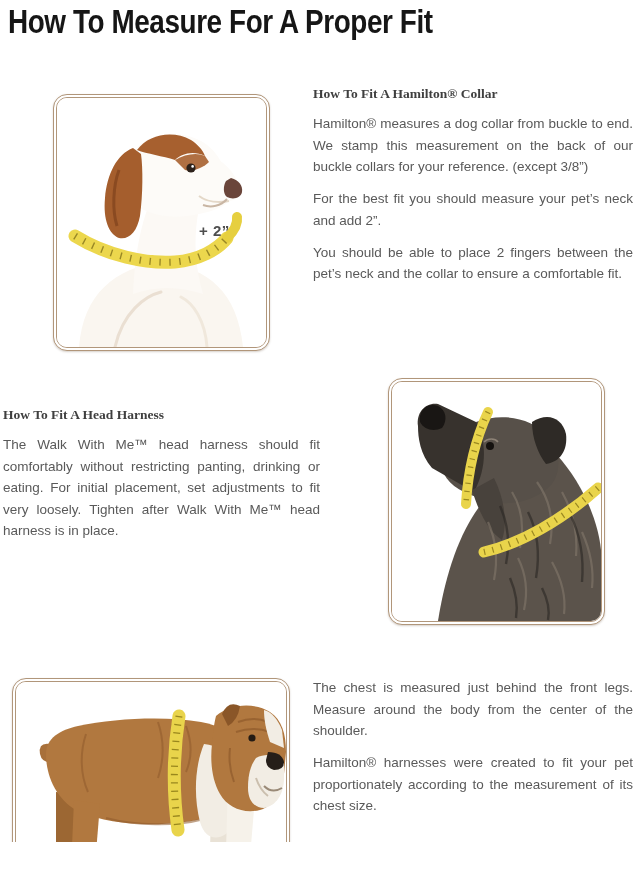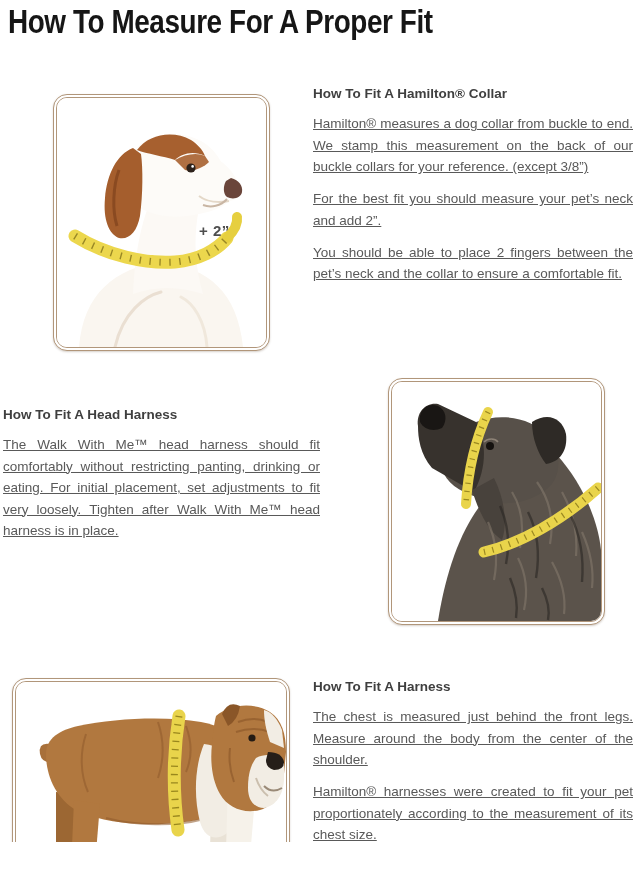--- a/index.html
+++ b/index.html
@@ -30,25 +30,25 @@
     letter-spacing:0.5px;
   }
 
   .text-col{position:absolute;color:#595959;}
   .text-collar{left:313px;top:84px;width:320px;}
   .text-headharness{left:3px;top:405px;width:317px;}
   .text-harness{left:313px;top:677px;width:320px;}
 
   .text-col h2{
     margin:0 0 9px 0;font-size:13.5px;line-height:20px;
-    font-weight:bold;color:#3f3f3f;
+    font-weight:bold;color:#3f3f3f;font-family:Liberation Serif, serif;
   }
   .text-col p{
     margin:0 0 10.5px 0;font-size:13.5px;line-height:21.5px;
-    text-align:justify;color:#595959;text-decoration:underline;
+    text-align:justify;color:#595959;
   }
 </style>
 </head>
 <body>
 
 <div class="canvas">
 
   <h1 class="page-title">How To Measure For A Proper Fit</h1>
 
   <figure class="photo-frame frame-collar" style="margin:0">
@@ -167,18 +167,17 @@
         <circle cx="236" cy="56" r="3.6" fill="#241b14"></circle>
         <g>
           <path d="M163,34 C157,72 157,112 162,148" stroke="#e9d44b" stroke-width="13" fill="none" stroke-linecap="round"></path>
           <path d="M163,34 C157,72 157,112 162,148" stroke="#847312" stroke-width="7" fill="none" stroke-dasharray="1.3,7" opacity="0.8"></path>
         </g>
       </g>
     </svg>
   </figure>
 
   <div class="text-col text-harness">
-    <h2>How To Fit A Harness</h2>
     <p>The chest is measured just behind the front legs. Measure around the body from the center of the shoulder.</p>
     <p>Hamilton® harnesses were created to fit your pet proportionately according to the measurement of its chest size.</p>
   </div>
 
 </div>
 
 </body></html>

